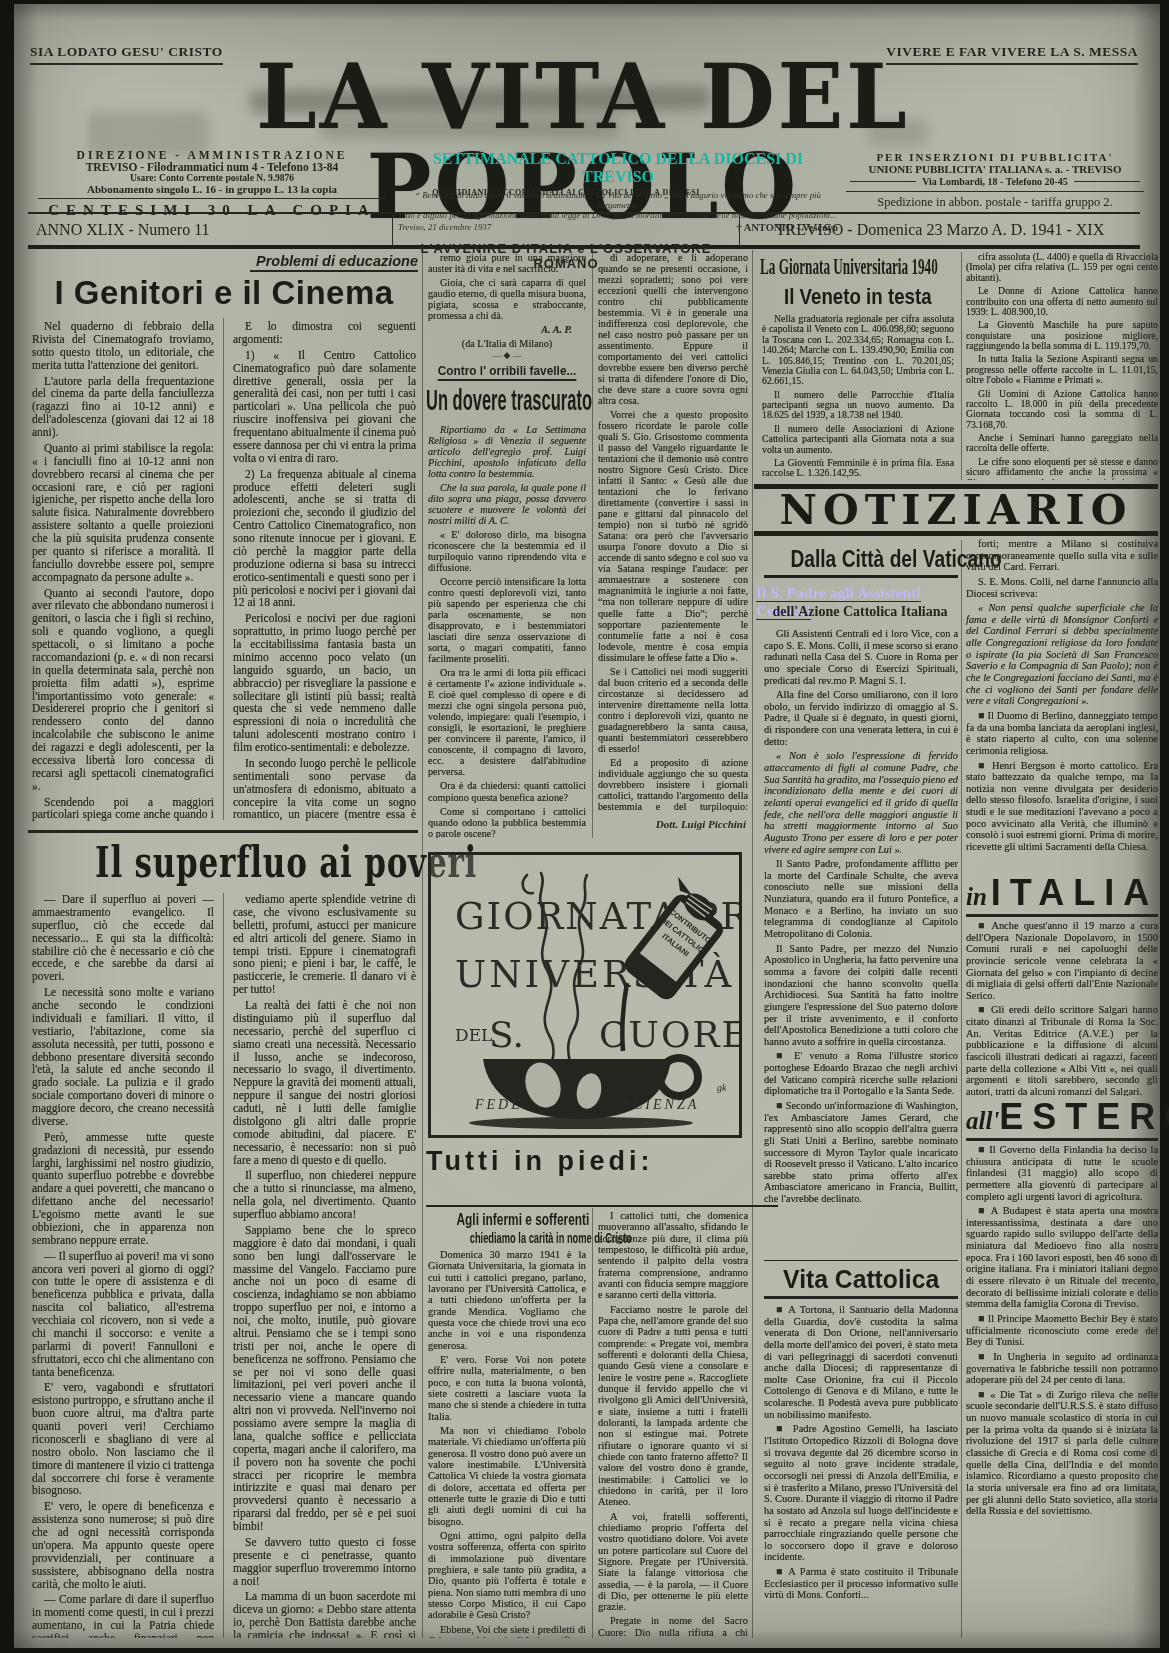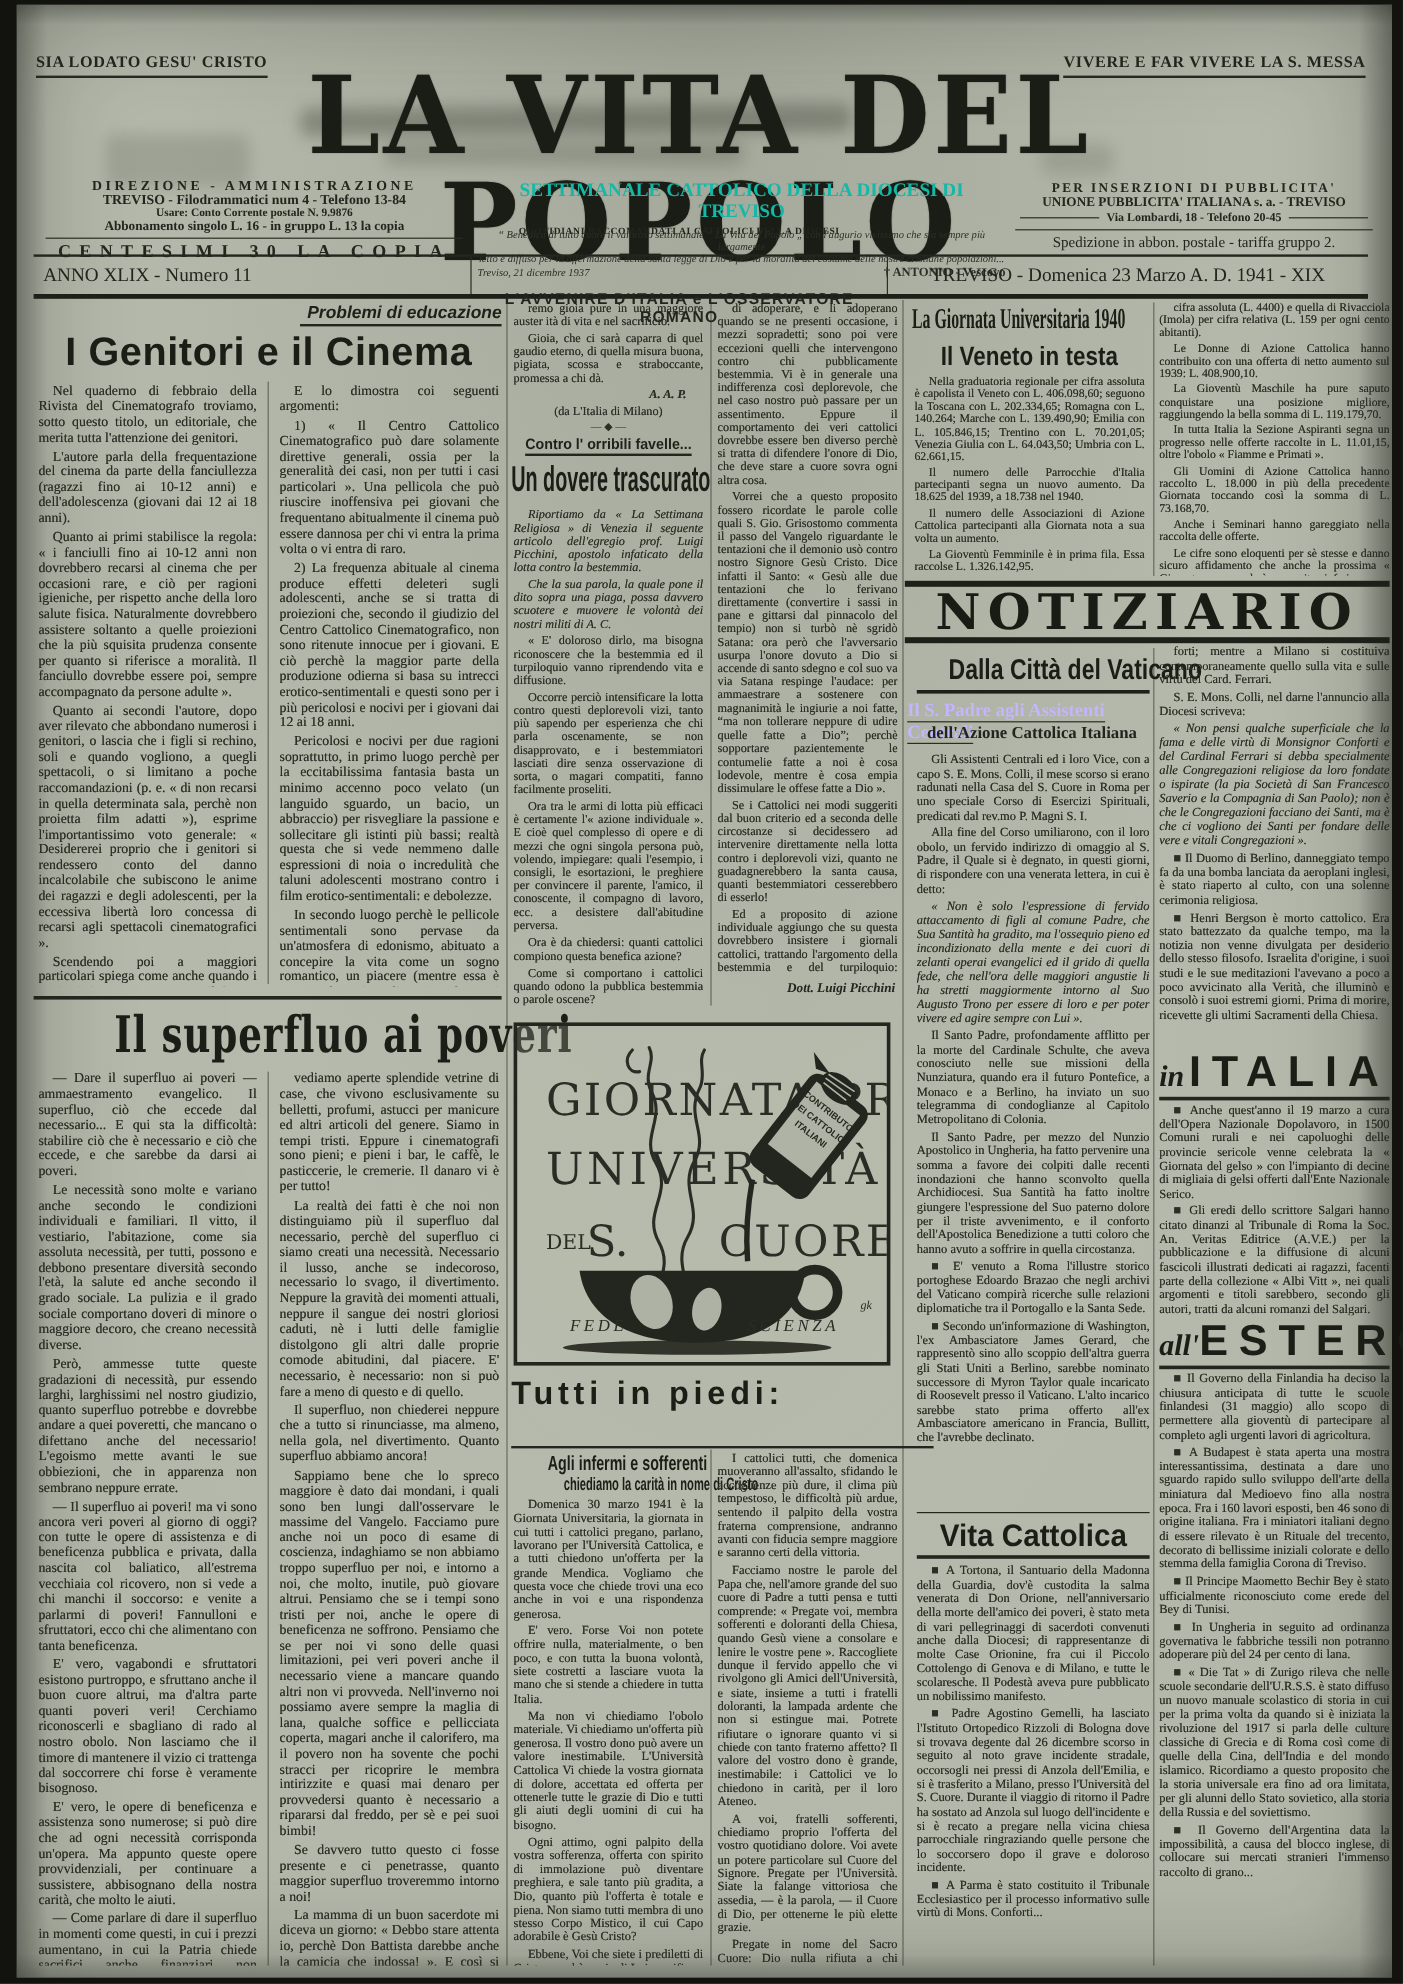--- a/index.html
+++ b/index.html
@@ -131,21 +131,21 @@
 
   <div class="hrule" style="left:28px;top:830px;width:390px;height:3px;"></div>
   <div class="abs cond" style="left:28px;top:838px;width:392px;text-align:center;">
     <span class="headline-serif" style="font-size:42px;transform:scaleX(.74);letter-spacing:1px;">Il superfluo ai poveri</span>
   </div>
   <div class="col fz-a" style="left:32px;top:893px;width:182px;height:745px;">
       <p>— Dare il superfluo ai poveri — ammaestramento evangelico. Il superfluo, ciò che eccede dal necessario... E qui sta la difficoltà: stabilire ciò che è necessario e ciò che eccede, e che sarebbe da darsi ai poveri.</p>
       <p>Le necessità sono molte e variano anche secondo le condizioni individuali e familiari. Il vitto, il vestiario, l'abitazione, come sia assoluta necessità, per tutti, possono e debbono presentare diversità secondo l'età, la salute ed anche secondo il grado sociale. La pulizia e il grado sociale comportano doveri di minore o maggiore decoro, che creano necessità diverse.</p>
       <p>Però, ammesse tutte queste gradazioni di necessità, pur essendo larghi, larghissimi nel nostro giudizio, quanto superfluo potrebbe e dovrebbe andare a quei poveretti, che mancano o difettano anche del necessario! L'egoismo mette avanti le sue obbiezioni, che in apparenza non sembrano neppure errate.</p>
       <p>— Il superfluo ai poveri! ma vi sono ancora veri poveri al giorno di oggi? con tutte le opere di assistenza e di beneficenza pubblica e privata, dalla nascita col baliatico, all'estrema vecchiaia col ricovero, non si vede a chi manchi il soccorso: e venite a parlarmi di poveri! Fannulloni e sfruttatori, ecco chi che alimentano con tanta beneficenza.</p>
-      <p>E' vero, vagabondi e sfruttatori esistono purtroppo, e sfruttano anche il buon cuore altrui, ma d'altra parte quanti poveri veri! Cerchiamo riconoscerli e sbagliano di rado al nostro obolo. Non lasciamo che il timore di mantenere il vizio ci trattenga dal soccorrere chi forse è veramente bisognoso.</p>
+      <p>E' vero, vagabondi e sfruttatori esistono purtroppo, e sfruttano anche il buon cuore altrui, ma d'altra parte quanti poveri veri! Cerchiamo riconoscerli e sbagliano di vere al nostro obolo. Non lasciamo che il timore di mantenere il vizio ci trattenga dal soccorrere chi forse è veramente bisognoso.</p>
       <p>E' vero, le opere di beneficenza e assistenza sono numerose; si può dire che ad ogni necessità corrisponda un'opera. Ma appunto queste opere provvidenziali, per continuare a sussistere, abbisognano della nostra carità, che molto le aiuti.</p>
       <p>— Come parlare di dare il superfluo in momenti come questi, in cui i prezzi aumentano, in cui la Patria chiede sacrifici anche finanziari non indifferenti, in cui insomma anche i benestanti si trovano a disagio, in cui pare difetti il necessario?</p>
     </div>
   <div class="col fz-a" style="left:233px;top:893px;width:183px;height:745px;">
       <p>vediamo aperte splendide vetrine di case, che vivono esclusivamente su belletti, profumi, astucci per manicure ed altri articoli del genere. Siamo in tempi tristi. Eppure i cinematografi sono pieni; e pieni i bar, le caffè, le pasticcerie, le cremerie. Il danaro vi è per tutto!</p>
       <p>La realtà dei fatti è che noi non distinguiamo più il superfluo dal necessario, perchè del superfluo ci siamo creati una necessità. Necessario il lusso, anche se indecoroso, necessario lo svago, il divertimento. Neppure la gravità dei momenti attuali, neppure il sangue dei nostri gloriosi caduti, nè i lutti delle famiglie distolgono gli altri dalle proprie comode abitudini, dal piacere. E' necessario, è necessario: non si può fare a meno di questo e di quello.</p>
       <p>Il superfluo, non chiederei neppure che a tutto si rinunciasse, ma almeno, nella gola, nel divertimento. Quanto superfluo abbiamo ancora!</p>
       <p>Sappiamo bene che lo spreco maggiore è dato dai mondani, i quali sono ben lungi dall'osservare le massime del Vangelo. Facciamo pure anche noi un poco di esame di coscienza, indaghiamo se non abbiamo troppo superfluo per noi, e intorno a noi, che molto, inutile, può giovare altrui. Pensiamo che se i tempi sono tristi per noi, anche le opere di beneficenza ne soffrono. Pensiamo che se per noi vi sono delle quasi limitazioni, pei veri poveri anche il necessario viene a mancare quando altri non vi provveda. Nell'inverno noi possiamo avere sempre la maglia di lana, qualche soffice e pellicciata coperta, magari anche il calorifero, ma il povero non ha sovente che pochi stracci per ricoprire le membra intirizzite e quasi mai denaro per provvedersi quanto è necessario a ripararsi dal freddo, per sè e pei suoi bimbi!</p>
       <p>Se davvero tutto questo ci fosse presente e ci penetrasse, quanto maggior superfluo troveremmo intorno a noi!</p>
       <p>La mamma di un buon sacerdote mi diceva un giorno: « Debbo stare attenta io, perchè Don Battista darebbe anche la camicia che indossa! ». E così si diceva di Don Beppe Sarto, che poi, anche nei fastigi del Pontificato, sempre volentieri avrebbe tolto a sè per dare ai poveri. E così molte altre anime veramente caritatevoli. Per loro anche il necessario sembra superfluo, di fronte alle necessità altrui. E noi?</p>
@@ -320,16 +320,15 @@
   <div class="abs bighdr" style="left:966px;top:1096px;width:192px;text-align:center;">
     <span class="pre">all'</span><span class="word">ESTERO</span>
   </div>
   <div class="hrule" style="left:966px;top:1138px;width:192px;height:3px;"></div>
   <div class="col fz-d" style="left:966px;top:1144px;width:192px;height:494px;">
       <p>■ Il Governo della Finlandia ha deciso la chiusura anticipata di tutte le scuole finlandesi (31 maggio) allo scopo di permettere alla gioventù di partecipare al completo agli urgenti lavori di agricoltura.</p>
       <p>■ A Budapest è stata aperta una mostra interessantissima, destinata a dare uno sguardo rapido sullo sviluppo dell'arte della miniatura dal Medioevo fino alla nostra epoca. Fra i 160 lavori esposti, ben 46 sono di origine italiana. Fra i miniatori italiani degno di essere rilevato è un Rituale del trecento, decorato di bellissime iniziali colorate e dello stemma della famiglia Corona di Treviso.</p>
       <p>■ Il Principe Maometto Bechir Bey è stato ufficialmente riconosciuto come erede del Bey di Tunisi.</p>
       <p>■ In Ungheria in seguito ad ordinanza governativa le fabbriche tessili non potranno adoperare più del 24 per cento di lana.</p>
       <p>■ « Die Tat » di Zurigo rileva che nelle scuole secondarie dell'U.R.S.S. è stato diffuso un nuovo manuale scolastico di storia in cui per la prima volta da quando si è iniziata la rivoluzione del 1917 si parla delle culture classiche di Grecia e di Roma così come di quelle della Cina, dell'India e del mondo islamico. Ricordiamo a questo proposito che la storia universale era fino ad ora limitata, per gli alunni dello Stato sovietico, alla storia della Russia e del soviettismo.</p>
-      <p>■ Il Governo dell'Argentina data la impossibilità, a causa del blocco inglese, di collocare sui mercati stranieri l'immenso raccolto di grano...</p>
     </div>
 
 </div>
 
 </body></html>

